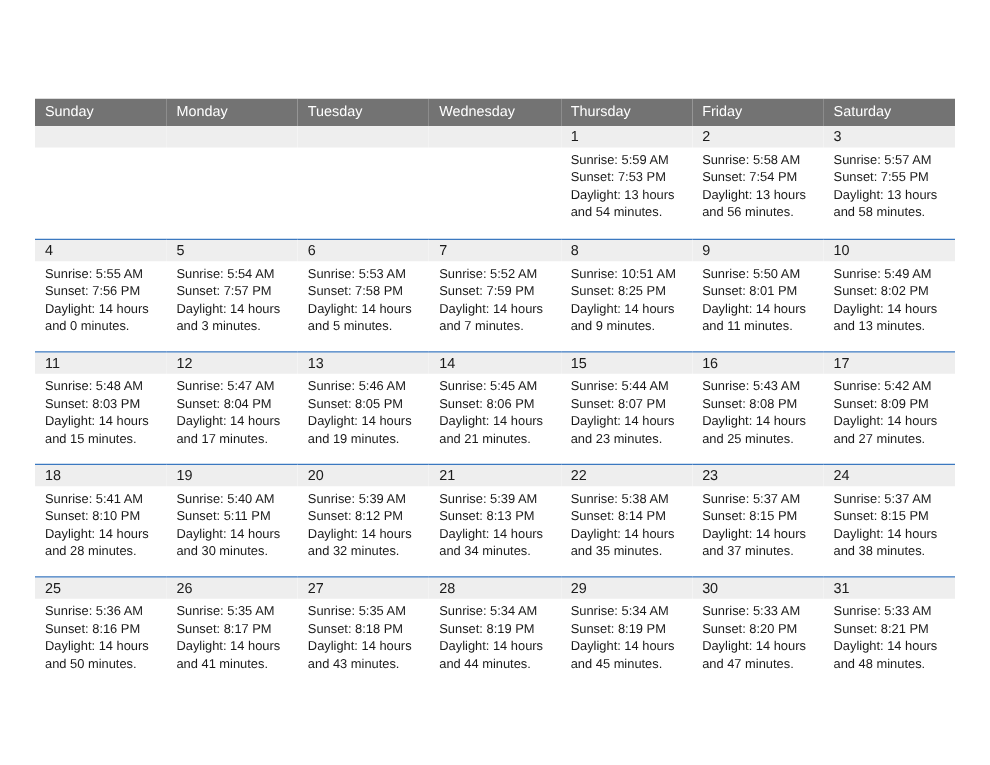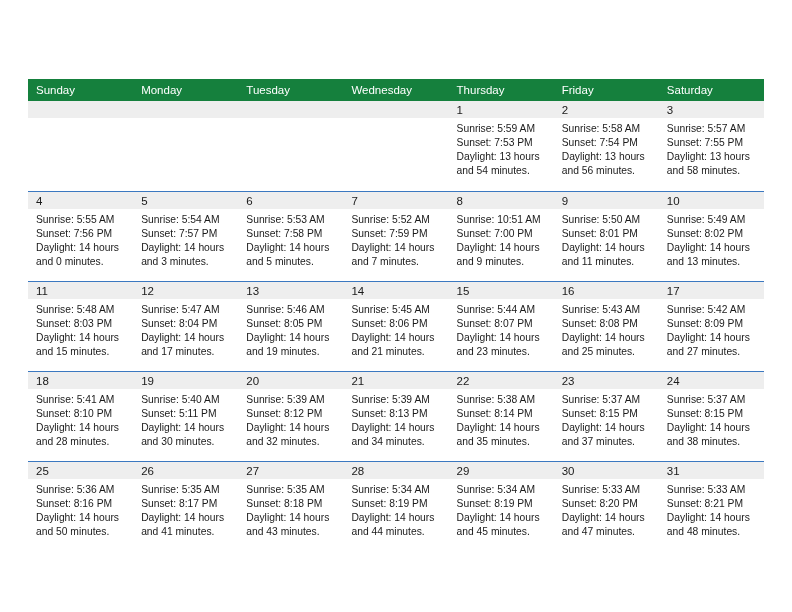--- a/index.html
+++ b/index.html
@@ -85,21 +85,21 @@
   }
 
   
   .calendar {
     margin-top: 11px;
     width: 736px;
     border-collapse: collapse;
     table-layout: fixed;
   }
   .calendar th {
-    background: #15803d;
+    background: #737373;
     color: #ffffff;
     font-size: 11.5px;
     font-weight: normal;
     text-align: left;
     padding: 5px 0 5px 8px;
     height: 19px;
     box-sizing: border-box;
   }
 
   .calendar td {
@@ -239,21 +239,21 @@
               <div>Sunrise: 5:52 AM</div>
               <div>Sunset: 7:59 PM</div>
               <div>Daylight: 14 hours</div>
               <div>and 7 minutes.</div>
             </div>
           </td>
           <td class="">
             <div class="daynum-band">8</div>
             <div class="cell-lines">
               <div>Sunrise: 10:51 AM</div>
-              <div>Sunset: 7:00 PM</div>
+              <div>Sunset: 8:25 PM</div>
               <div>Daylight: 14 hours</div>
               <div>and 9 minutes.</div>
             </div>
           </td>
           <td class="">
             <div class="daynum-band">9</div>
             <div class="cell-lines">
               <div>Sunrise: 5:50 AM</div>
               <div>Sunset: 8:01 PM</div>
               <div>Daylight: 14 hours</div>

